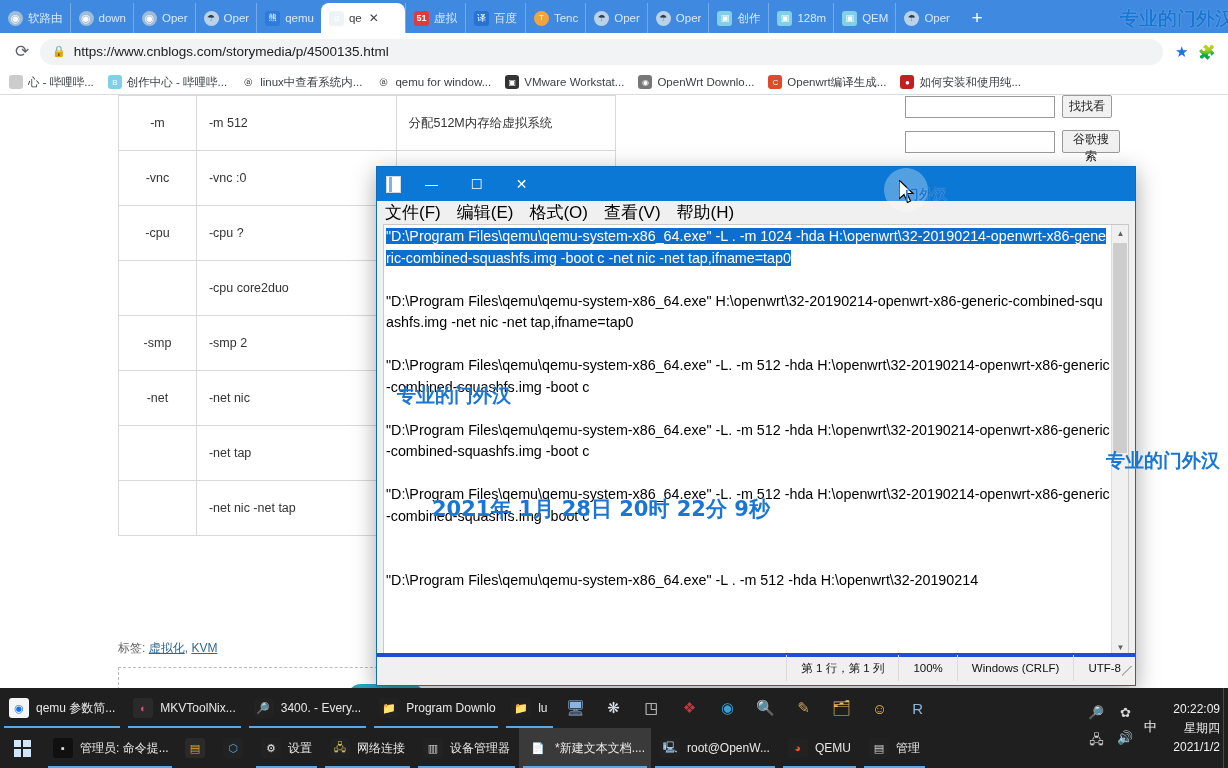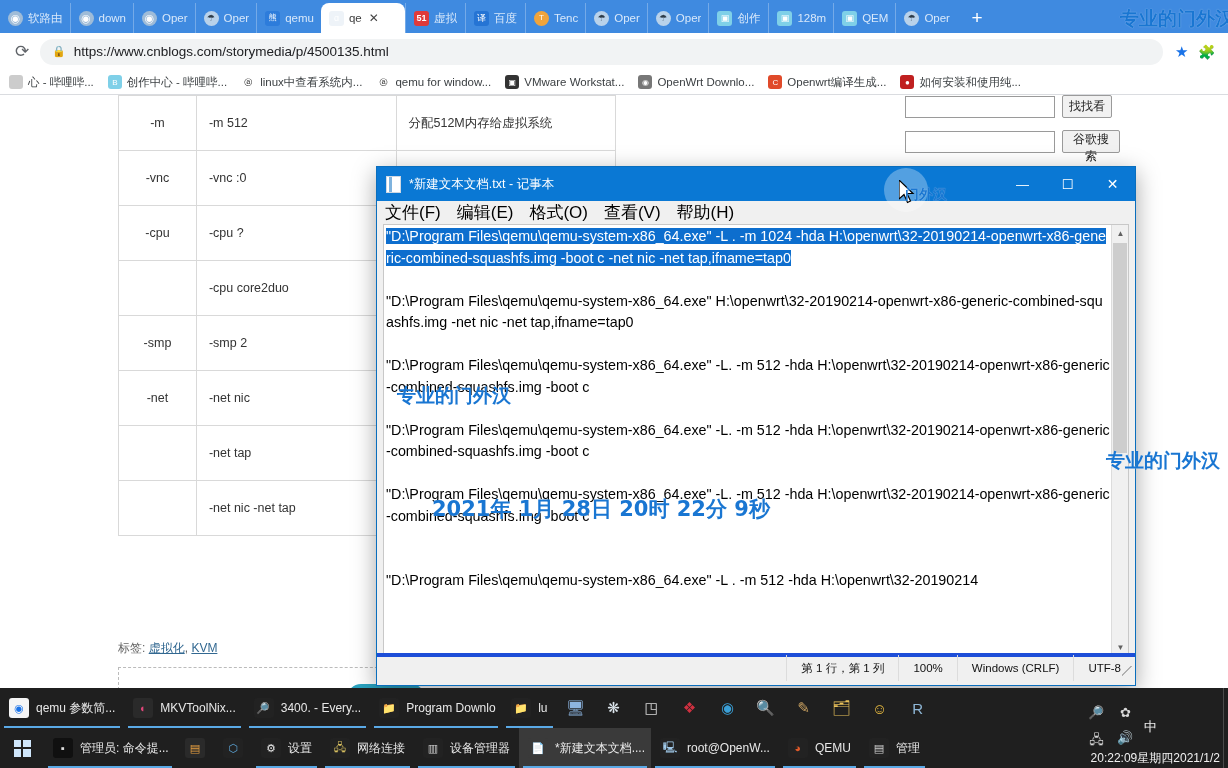--- a/index.html
+++ b/index.html
@@ -288,21 +288,21 @@
     position: absolute; left: 4px; top: 0; width: 58px; height: 80px;
     display: grid; grid-template-columns: 1fr 1fr; align-content: center;
     row-gap: 10px; justify-items: center;
   }
   .tray-ico { font-size: 13px; color: #d8d8d8; }
   .tray-lang {
     position: absolute; left: 66px; top: 30px; color: #eee; font-size: 13px;
   }
   .clock {
     position: absolute; right: 8px; top: 0; height: 80px;
-    display: flex; justify-content: center;
+    display: flex; flex-direction: column; justify-content: center;
     align-items: flex-end; color: #f0f0f0; font-size: 12px; line-height: 19px;
     text-align: right;
   }
   .show-desktop {
     position: absolute; right: 0; top: 0; width: 5px; height: 80px;
     border-left: 1px solid #4a4a4a;
   }
   .start-btn {
     width: 44px; height: 40px; display: flex; align-items: center; justify-content: center;
   }
@@ -494,21 +494,20 @@
       <div class="ss-row">
         <input class="ss-input" value="" style="">
         <button class="ss-btn">谷歌搜索</button>
       </div>
     </div>
   </div>
 
   <div class="notepad">
     <div class="np-title">
       <div class="np-doc-icon"></div>
-      <div class="np-title-text">*新建文本文档.txt - 记事本</div>
       <div class="np-wbtns">
         <div class="np-wbtn">―</div>
         <div class="np-wbtn">☐</div>
         <div class="np-wbtn close">✕</div>
       </div>
     </div>
 
     <div class="np-menu" id="np-menu">
         <span>文件(F)</span>
         <span>编辑(E)</span>

